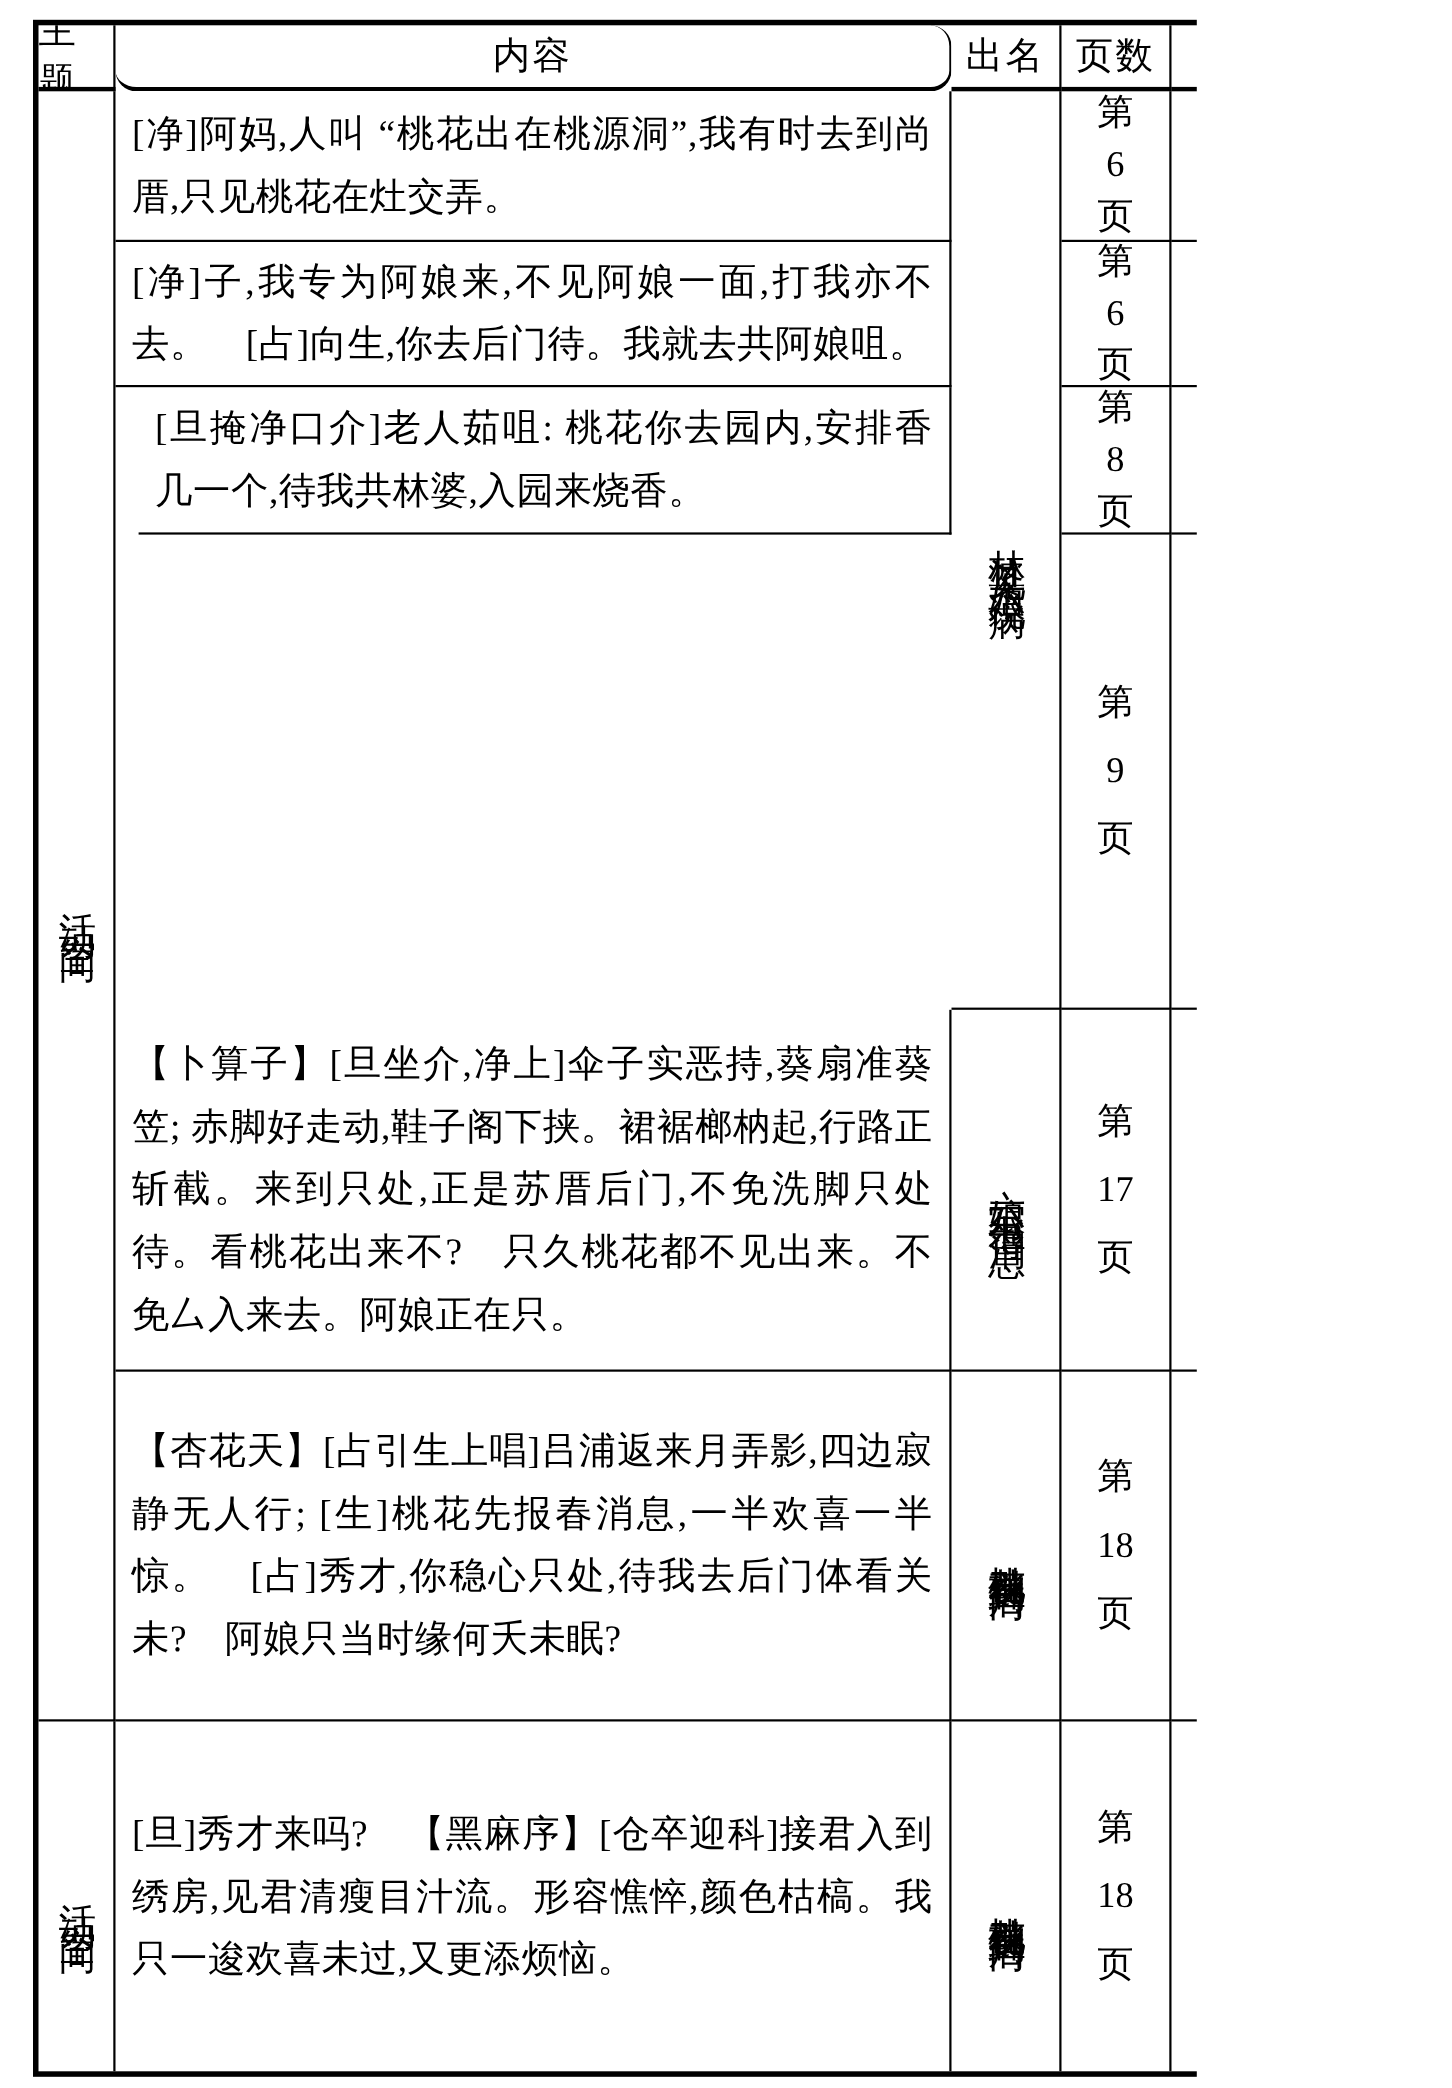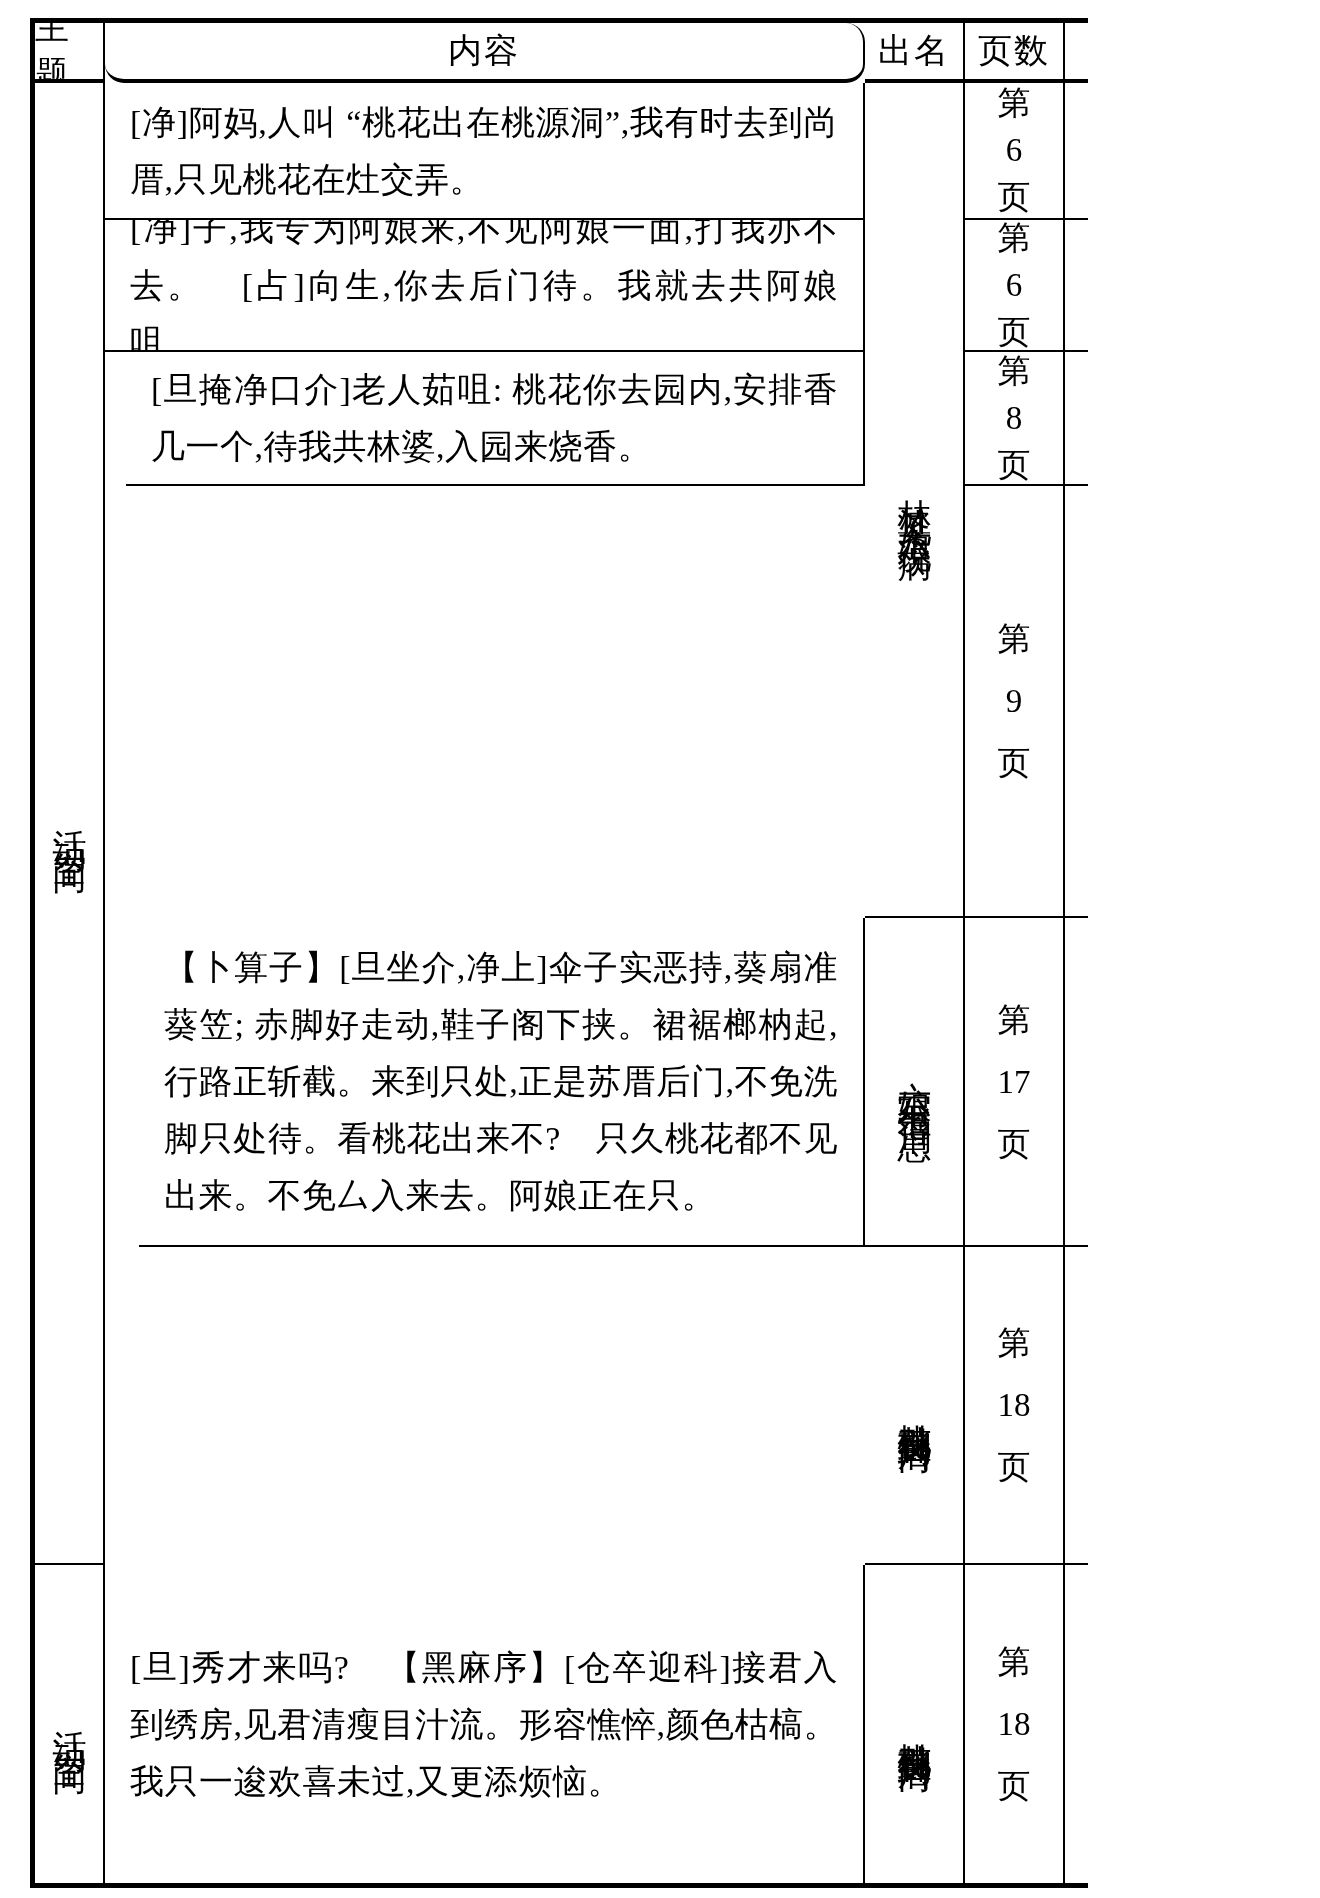--- a/index.html
+++ b/index.html
@@ -44,21 +44,21 @@
     display:flex;
     align-items:center;
     justify-content:center;
     font-size:34px;
     letter-spacing:2px;
   }
   .content-cell{
     display:flex;
     flex-direction:column;
     justify-content:center;
-    padding:0 25px;
+    padding:0 15px;
   }
   .content-cell .para{
     font-size:34px;
     line-height:57px;
     text-align:justify;
     letter-spacing:0.5px;
   }
   .vcell{
     display:flex;
     align-items:center;
@@ -124,22 +124,25 @@
 
     <div class="cell content-cell" style="grid-area:2/2/3/3;">
       <div class="para">[净]阿妈,人叫 “桃花出在桃源洞”,我有时去到尚厝,只见桃花在灶交弄。</div>
     </div>
     <div class="cell content-cell" style="grid-area:3/2/4/3;">
       <div class="para">[净]子,我专为阿娘来,不见阿娘一面,打我亦不去。　[占]向生,你去后门待。我就去共阿娘咀。</div>
     </div>
     <div class="cell content-cell" style="grid-area:4/2/5/3;margin-left:21px;">
       <div class="para">[旦掩净口介]老人茹咀: 桃花你去园内,安排香几一个,待我共林婆,入园来烧香。</div>
     </div>
-    <div class="cell content-cell" style="grid-area:6/2/7/3;margin-left:34px;">
+    <div class="cell content-cell" style="grid-area:6/2/7/3;">
       <div class="para">【卜算子】[旦坐介,净上]伞子实恶持,葵扇准葵笠; 赤脚好走动,鞋子阁下挟。裙裾榔枘起,行路正斩截。来到只处,正是苏厝后门,不免洗脚只处待。看桃花出来不?　只久桃花都不见出来。不免厶入来去。阿娘正在只。</div>
+    </div>
+    <div class="cell content-cell" style="grid-area:7/2/8/3;">
+      <div class="para">【杏花天】[占引生上唱]吕浦返来月弄影,四边寂静无人行; [生]桃花先报春消息,一半欢喜一半惊。　[占]秀才,你稳心只处,待我去后门体看关未?　阿娘只当时缘何夭未眠?</div>
     </div>
     <div class="cell content-cell last-row" style="grid-area:8/2/9/3;">
       <div class="para">[旦]秀才来吗?　【黑麻序】[仓卒迎科]接君入到绣房,见君清瘦目汁流。形容憔悴,颜色枯槁。我只一逡欢喜未过,又更添烦恼。</div>
     </div>
 
     <div class="cell vcell" style="grid-area:2/3/6/4;">
       <span class="vtext scene-long">林婆见六娘说病</span>
     </div>
     <div class="cell vcell" style="grid-area:6/3/7/4;">
       <span class="vtext scene-long">六娘写书得消息</span>

